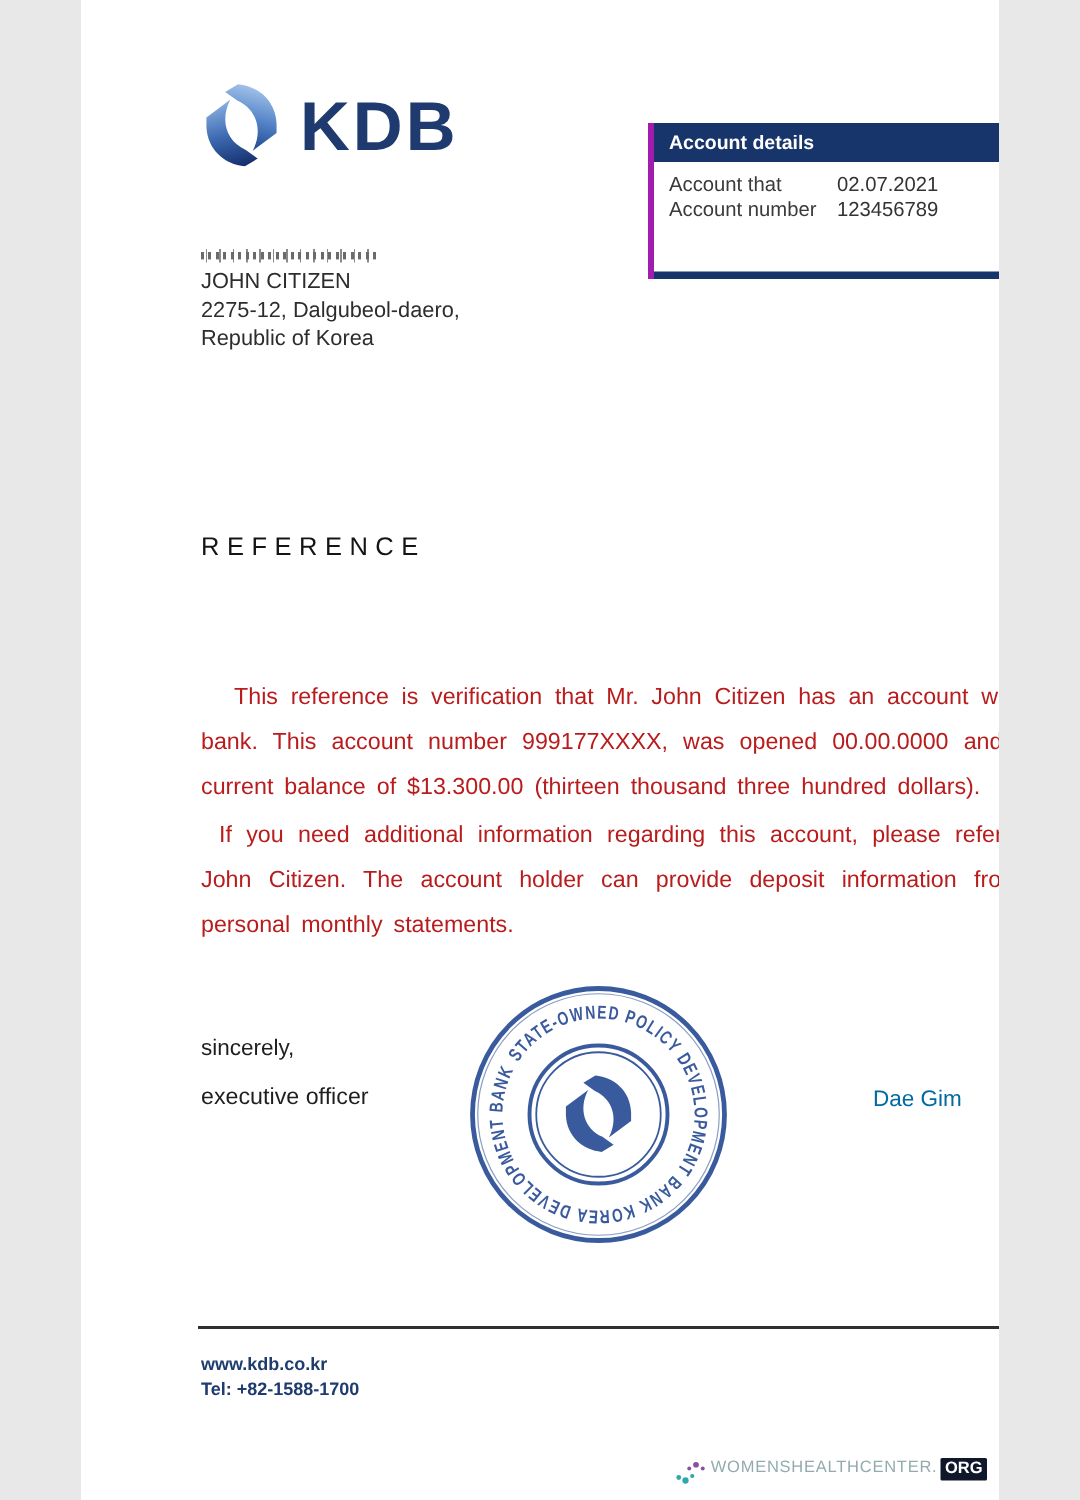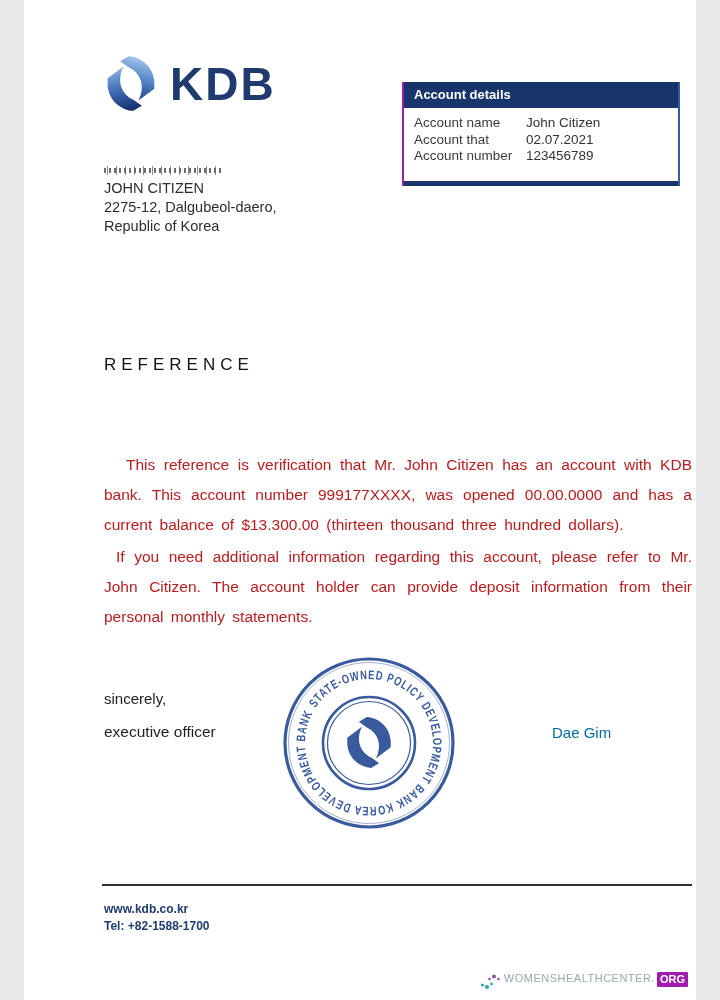--- a/index.html
+++ b/index.html
@@ -1,27 +1,27 @@
 <!DOCTYPE html>
 <html><head>
 <meta charset="utf-8">
 <style>
   html,body{margin:0;padding:0;background:#e8e8e8;}
   .page{
-    position:relative;width:672px;height:1000px;background:#ffffff;
+    position:relative;width:612px;height:1000px;background:#ffffff;
     margin:0 auto;overflow:hidden;
     font-family:"Liberation Sans","DejaVu Sans",sans-serif;color:#1f1f1f;
   }
   
   .logo{position:absolute;left:78px;top:55px;display:flex;align-items:center;gap:10px;}
   .logo-icon{width:58px;height:57px;}
   .logo-text{font-size:46px;font-weight:600;color:#1e3a6e;letter-spacing:2px;line-height:1;}
   
   .acct-box{position:absolute;left:378px;top:82px;width:278px;height:104px;
-    border-left:2px solid #a21caf;border-right:2px solid #2e5fa3;box-sizing:border-box;background:#fff;}
+    border-left:4px solid #a21caf;border-right:2px solid #2e5fa3;box-sizing:border-box;background:#fff;}
   .acct-head{background:#17356b;color:#fff;font-weight:bold;font-size:13px;
     padding:5px 10px 6px 10px;}
   .acct-body{padding:7px 10px 0 10px;}
   .acct-row{display:flex;font-size:13.5px;color:#3a3a3a;line-height:16.5px;}
   .acct-label{width:112px;}
   .acct-value{color:#333;}
   .acct-foot{position:absolute;left:0;right:0;bottom:0;height:5px;background:#17356b;}
   
   .recipient{position:absolute;left:80px;top:166px;font-size:14.5px;line-height:19px;color:#2d2d2d;}
   .redacted{width:118px;height:9px;margin-bottom:4px;
@@ -44,21 +44,21 @@
   
   .stamp{position:absolute;left:258px;top:656px;width:174px;height:174px;opacity:0.92;}
   
   .rule{position:absolute;left:78px;top:884px;width:590px;height:2px;background:#2f2f2f;}
   .footer{position:absolute;left:80px;top:901px;font-size:12px;font-weight:bold;
     color:#1f3c6e;line-height:17px;}
   
   .watermark{position:absolute;right:8px;top:972px;display:flex;align-items:flex-start;gap:2px;}
   .wm-dots{width:22px;height:20px;}
   .wm-text{font-size:11px;letter-spacing:0.5px;color:#93abae;}
-  .wm-org{font-size:11px;font-weight:bold;color:#ffffff;background:#a21caf;
+  .wm-org{font-size:11px;font-weight:bold;color:#ffffff;background:#0f172a;
     padding:1px 3px 2px 3px;border-radius:1px;}
 </style>
 </head>
 <body>
 
 <div class="page">
 
   <div class="logo">
     <svg class="logo-icon" viewBox="0 0 100 100">
       <defs>
@@ -75,24 +75,20 @@
       </defs>
       <path d="M46 2 C70 4 90 22 91 48 L91 59 L63 80 C75 57 69 32 45 21 L31 11 Z" fill="url(#gradR)"></path>
       <path d="M46 2 C70 4 90 22 91 48 L91 59 L63 80 C75 57 69 32 45 21 L31 11 Z" fill="url(#gradL)" transform="rotate(180 50 50)"></path>
     </svg>
     <div class="logo-text">KDB</div>
   </div>
 
   <div class="acct-box">
     <div class="acct-head">Account details</div>
     <div class="acct-body">
-      <div class="acct-row">
-        <span class="acct-label">Account name</span>
-        <span class="acct-value">John Citizen</span>
-      </div>
       <div class="acct-row">
         <span class="acct-label">Account that</span>
         <span class="acct-value">02.07.2021</span>
       </div>
       <div class="acct-row">
         <span class="acct-label">Account number</span>
         <span class="acct-value">123456789</span>
       </div>
     </div>
     <div class="acct-foot"></div>

